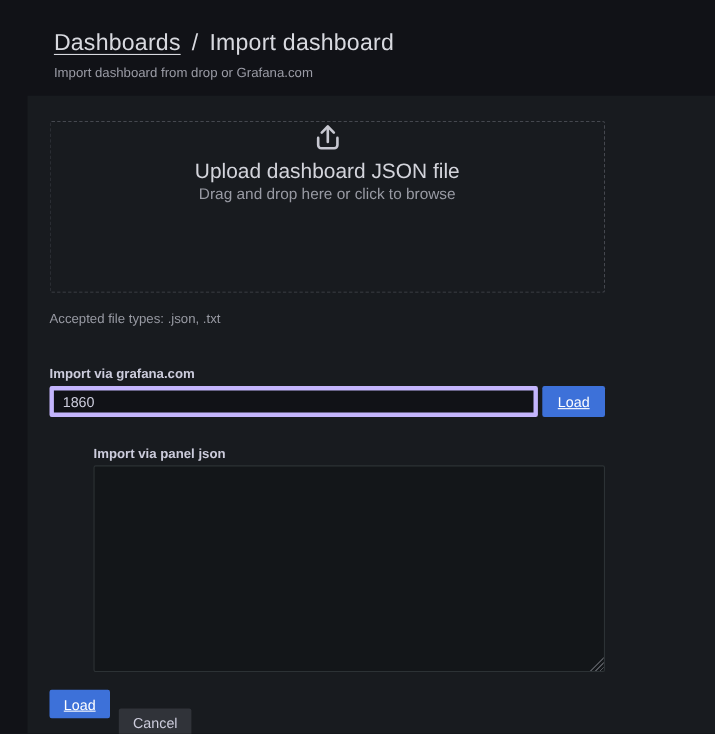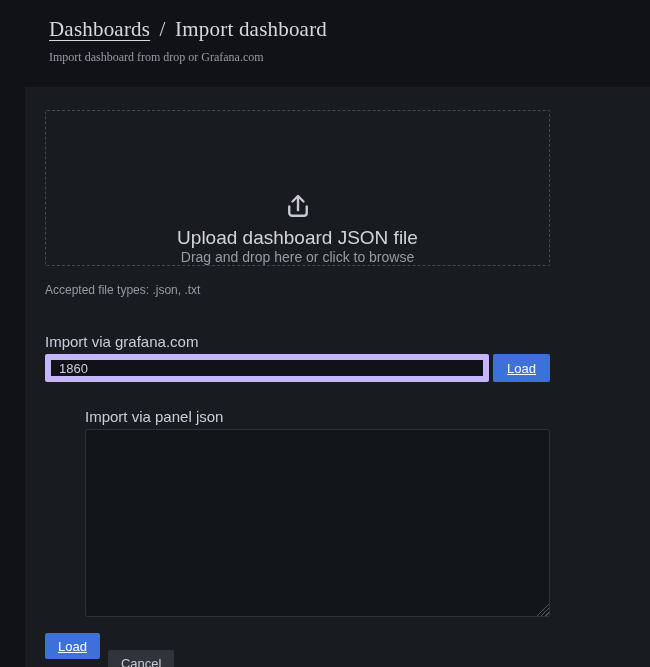--- a/index.html
+++ b/index.html
@@ -6,22 +6,21 @@
   html, body { width: 650px; height: 667px; overflow: hidden; }
   body {
     background: #111217;
     font-family: "Liberation Sans", sans-serif;
     color: #ccccdc;
   }
 
   
   .page-header {
     height: 87px;
-    padding: 17px 0 0 49px;
-    font-family: Liberation Serif, serif;
+    padding: 27px 0 0 49px;
   }
   .page-title {
     font-size: 21px;
     font-weight: 500;
     color: #d8d9df;
     letter-spacing: 0.2px;
   }
   .page-title .crumb-link {
     color: #d8d9df;
     text-decoration: underline;
@@ -46,21 +45,21 @@
   .content-inner { width: 505px; }
 
   
   .dropzone {
     height: 156px;
     border: 1px dashed #45484f;
     border-radius: 2px;
     display: flex;
     flex-direction: column;
     align-items: center;
-    justify-content: flex-end;
+    justify-content: flex-start;
     cursor: pointer;
   }
   .dz-icon { width: 30px; height: 30px; margin-bottom: 5px; }
   .dz-icon svg { width: 100%; height: 100%; stroke: #c7c8d1; }
   .dz-title {
     font-size: 19px;
     color: #d3d4db;
     font-weight: 400;
   }
   .dz-hint {
@@ -70,31 +69,31 @@
   .accepted-types {
     margin-top: 17px;
     font-size: 12px;
     color: #989aa3;
   }
 
   
   .section-gcom { margin-top: 36px; }
   .field-label {
     display: block;
-    font-size: 15px;
-    font-weight: 400;
+    font-size: 12px;
+    font-weight: 700;
     color: #ccccdc;
     margin-bottom: 4px;
   }
   .gcom-row { display: flex; align-items: stretch; }
   .gcom-input {
     flex: 1;
     height: 28px;
     background: #111217;
-    border: 6px solid #c4b5fd;
+    border: 4px solid #c4b5fd;
     border-radius: 2px;
     color: #ccccdc;
     font-size: 13px;
     font-family: "Liberation Sans", sans-serif;
     padding: 0 8px;
     outline: none;
   }
   .btn {
     border: none;
     border-radius: 2px;

